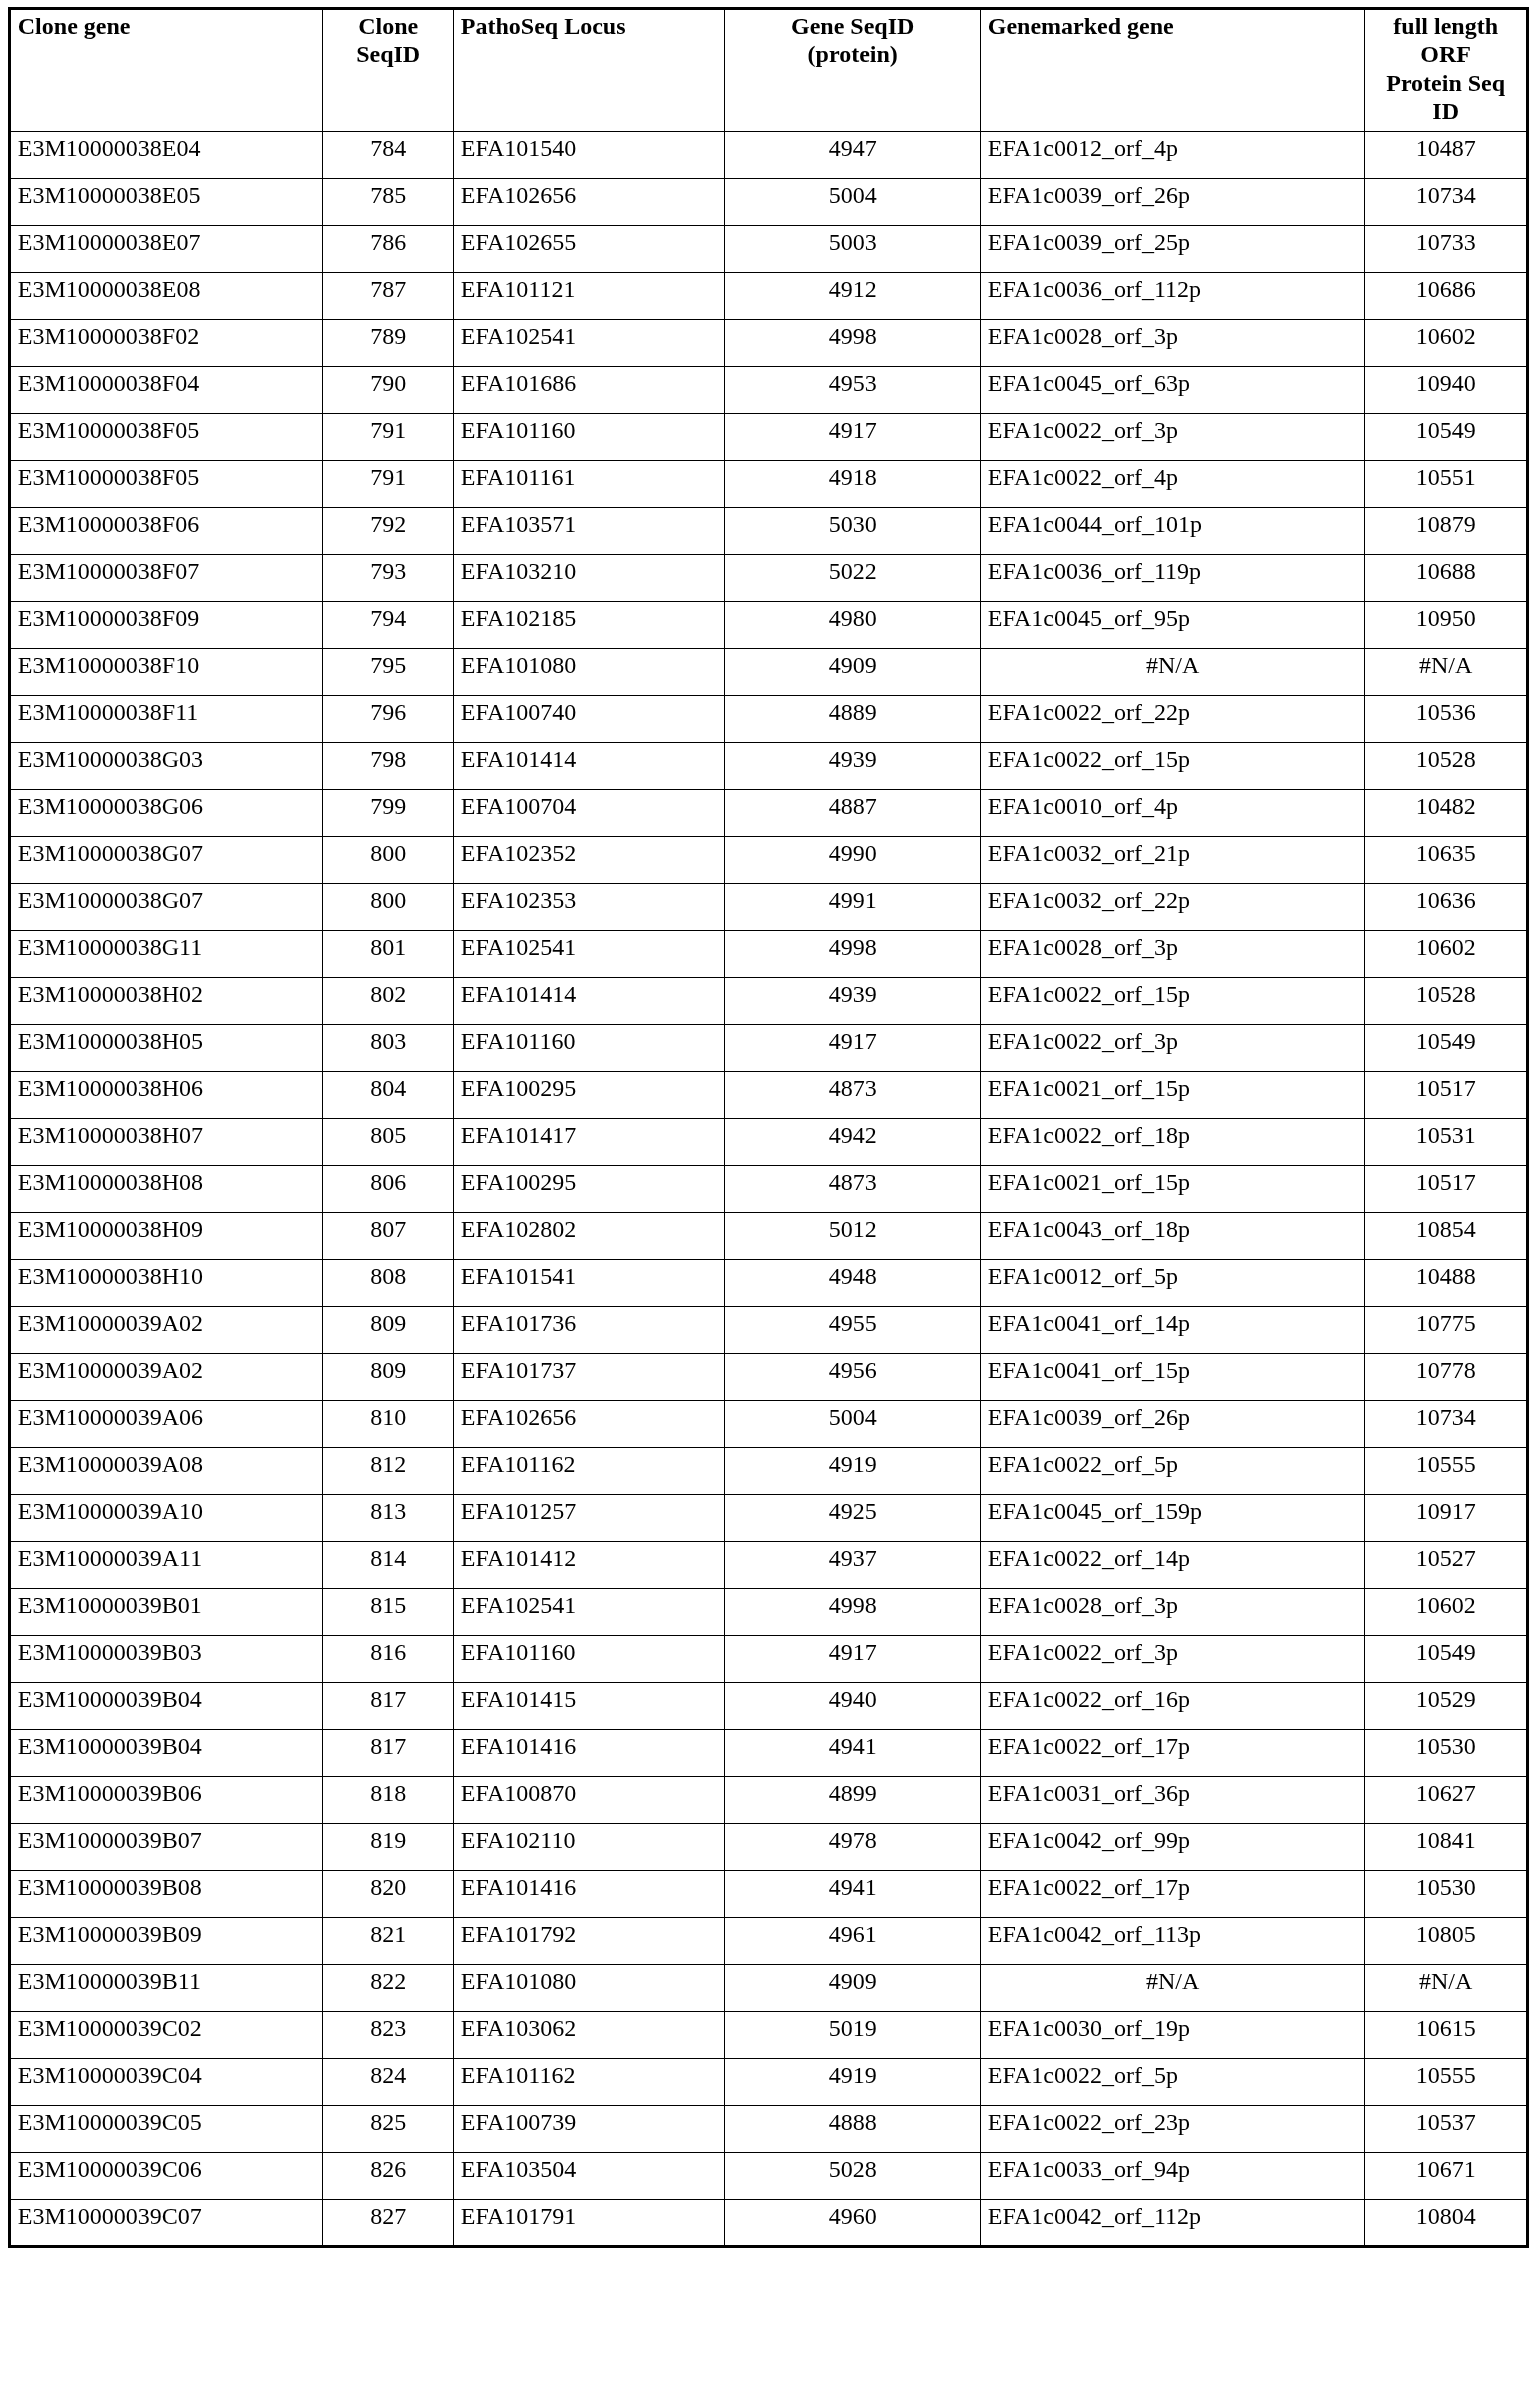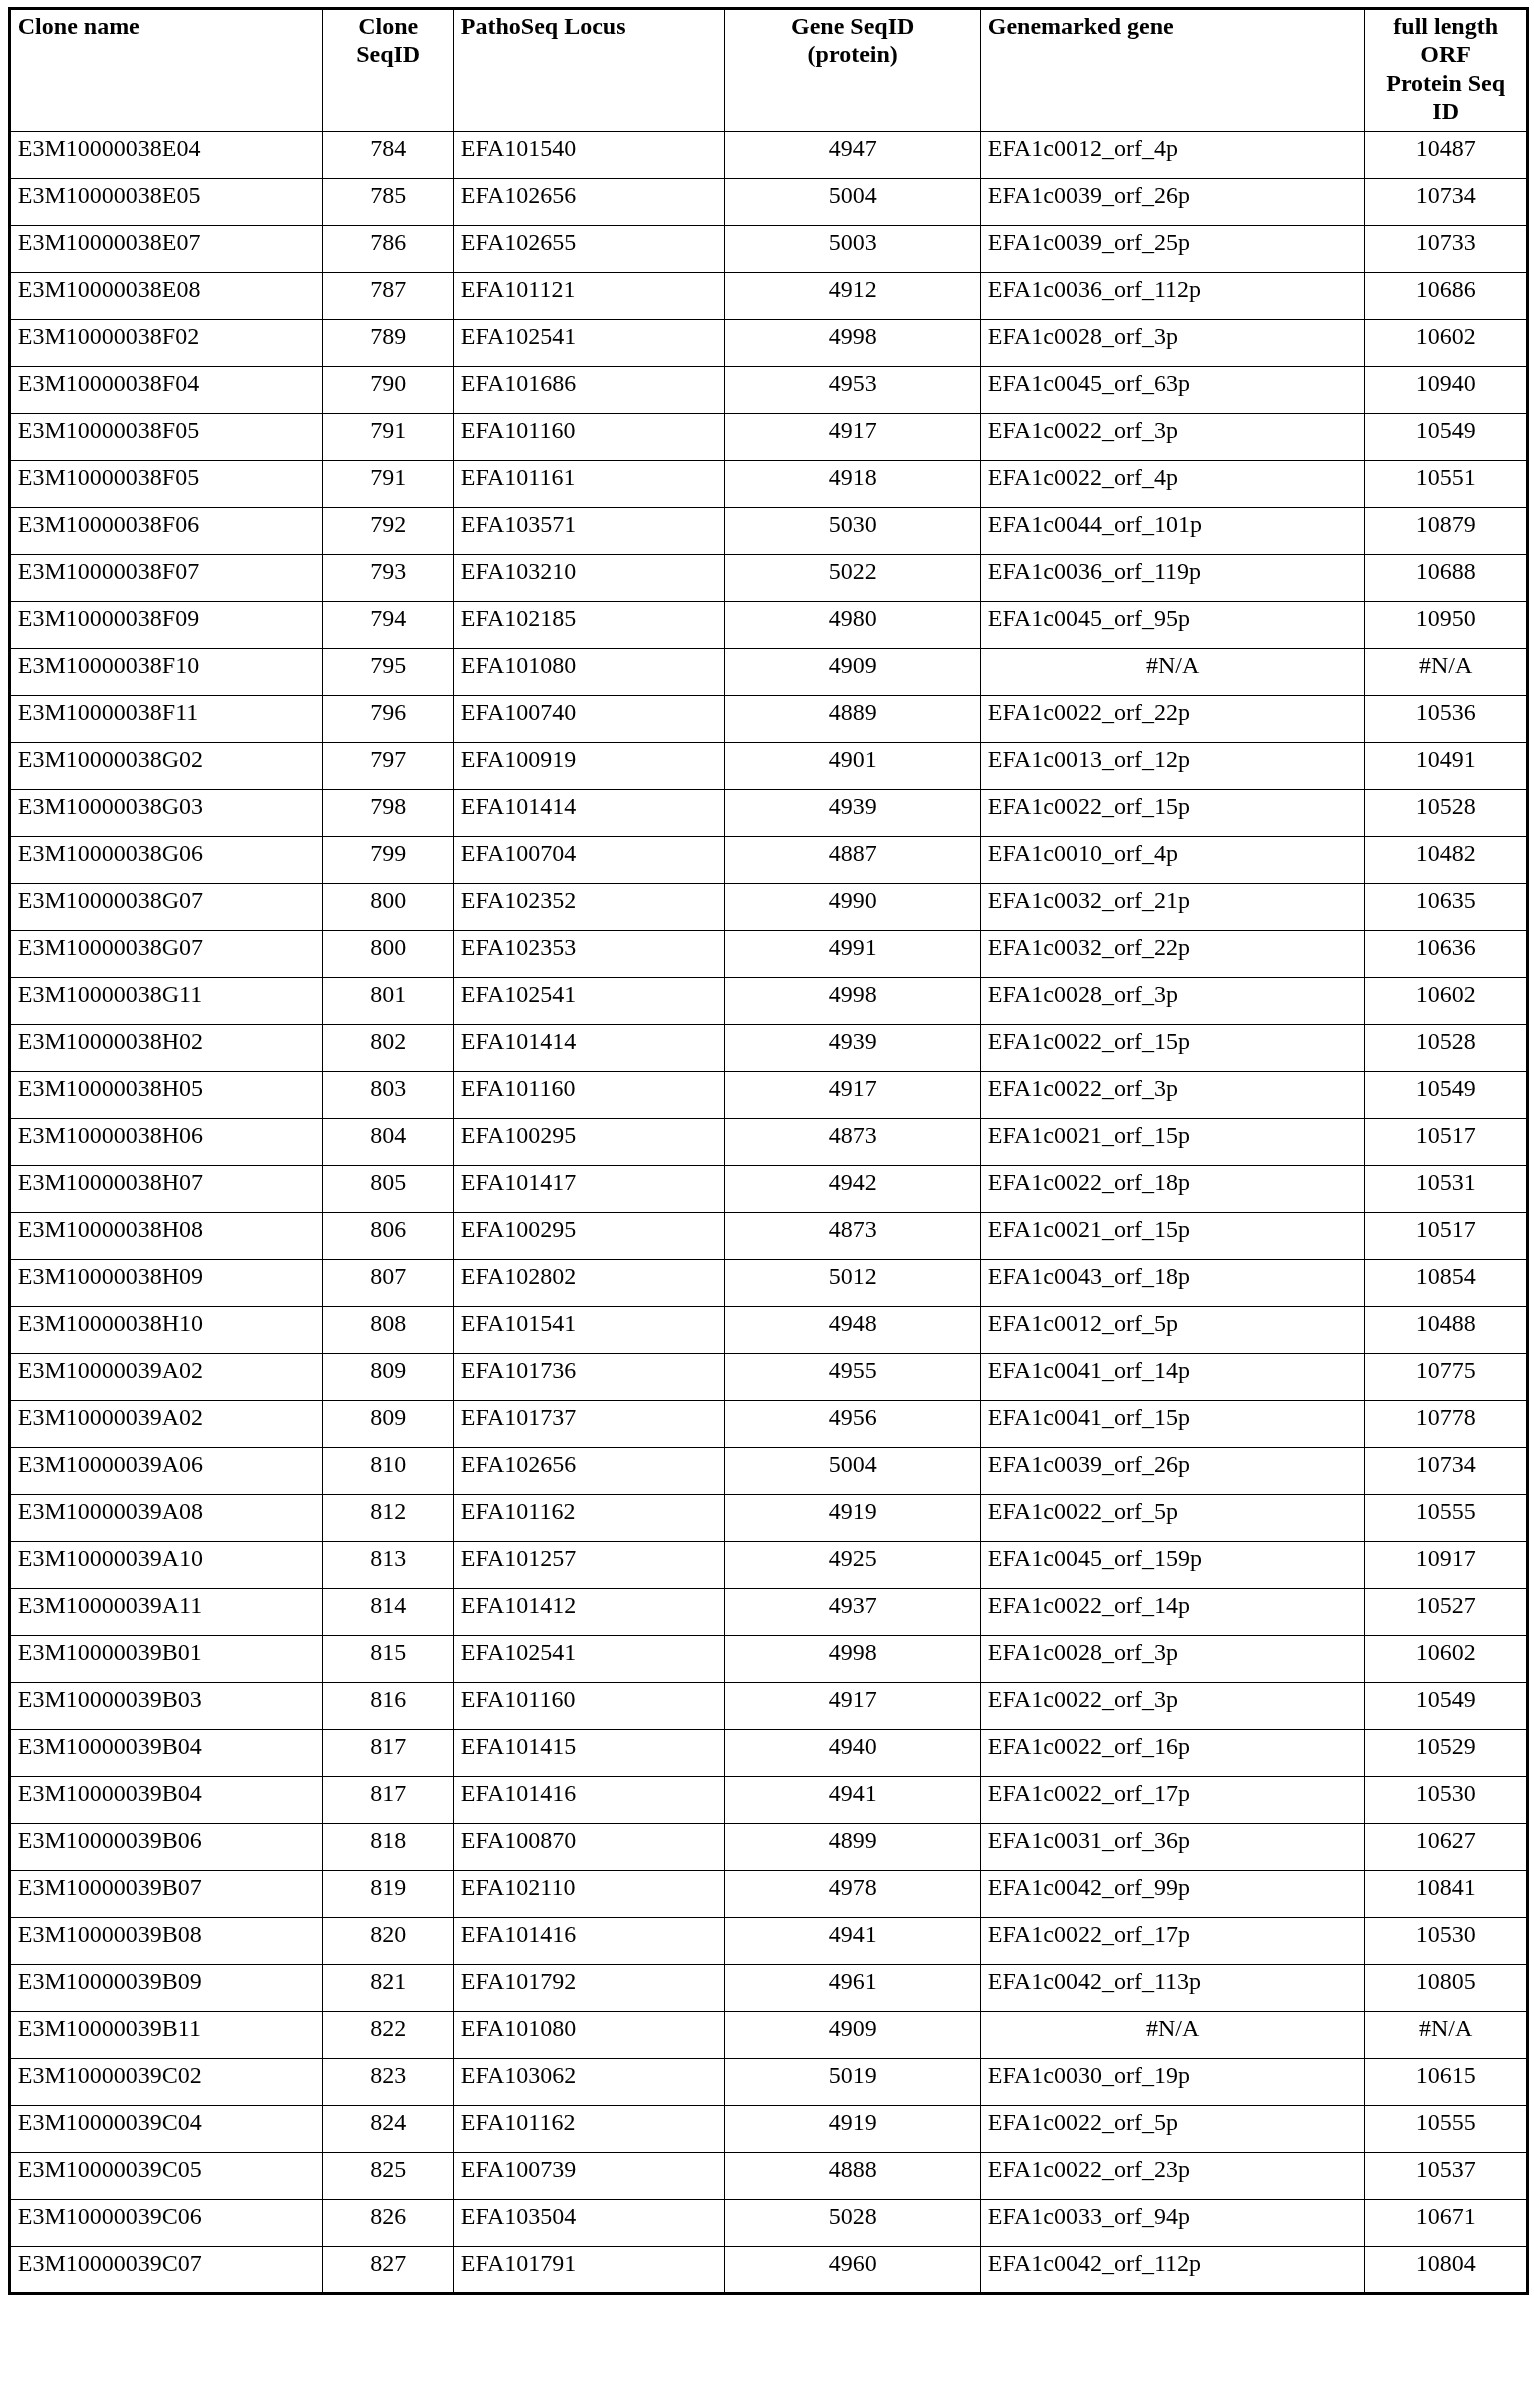--- a/index.html
+++ b/index.html
@@ -55,21 +55,21 @@
     <colgroup>
       <col style="width:313px">
       <col style="width:131px">
       <col style="width:271px">
       <col style="width:256px">
       <col style="width:384px">
       <col style="width:163px">
     </colgroup>
     <thead>
       <tr>
-        <th class="left">Clone name</th>
+        <th class="left">Clone gene</th>
         <th class="center">Clone
 SeqID</th>
         <th class="left">PathoSeq Locus</th>
         <th class="center">Gene SeqID
 (protein)</th>
         <th class="left">Genemarked gene</th>
         <th class="center">full length
 ORF
 Protein Seq
 ID</th>
@@ -174,28 +174,20 @@
         </tr>
         <tr>
           <td class="left">E3M10000038F11</td>
           <td class="center">796</td>
           <td class="left">EFA100740</td>
           <td class="center">4889</td>
           <td class="left">EFA1c0022_orf_22p</td>
           <td class="center">10536</td>
         </tr>
         <tr>
-          <td class="left">E3M10000038G02</td>
-          <td class="center">797</td>
-          <td class="left">EFA100919</td>
-          <td class="center">4901</td>
-          <td class="left">EFA1c0013_orf_12p</td>
-          <td class="center">10491</td>
-        </tr>
-        <tr>
           <td class="left">E3M10000038G03</td>
           <td class="center">798</td>
           <td class="left">EFA101414</td>
           <td class="center">4939</td>
           <td class="left">EFA1c0022_orf_15p</td>
           <td class="center">10528</td>
         </tr>
         <tr>
           <td class="left">E3M10000038G06</td>
           <td class="center">799</td>

